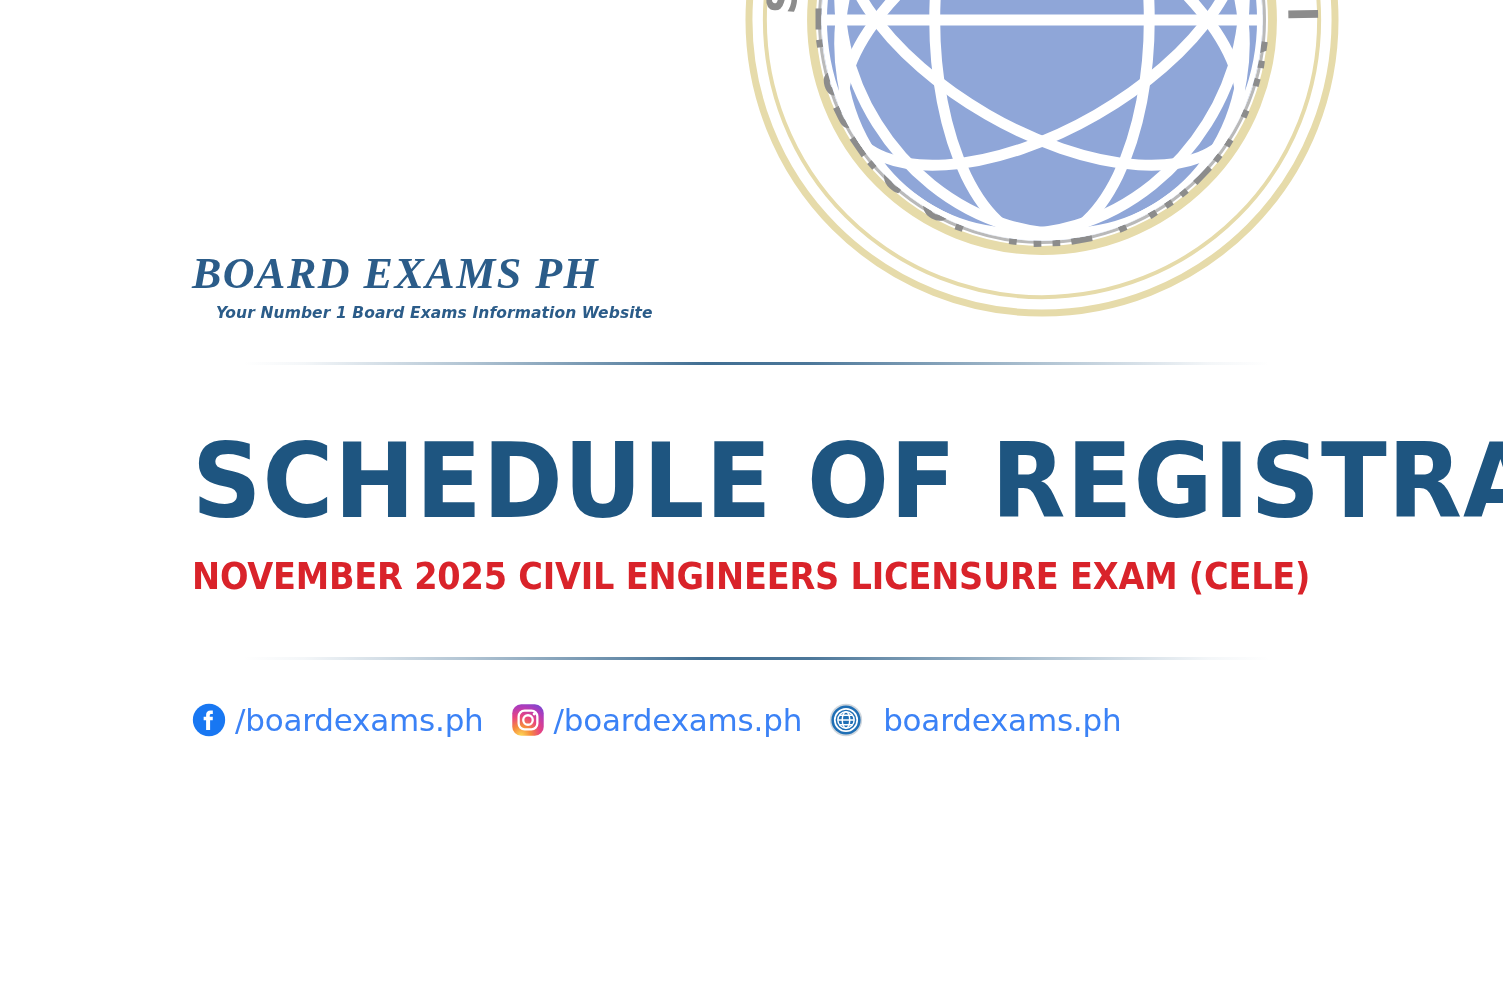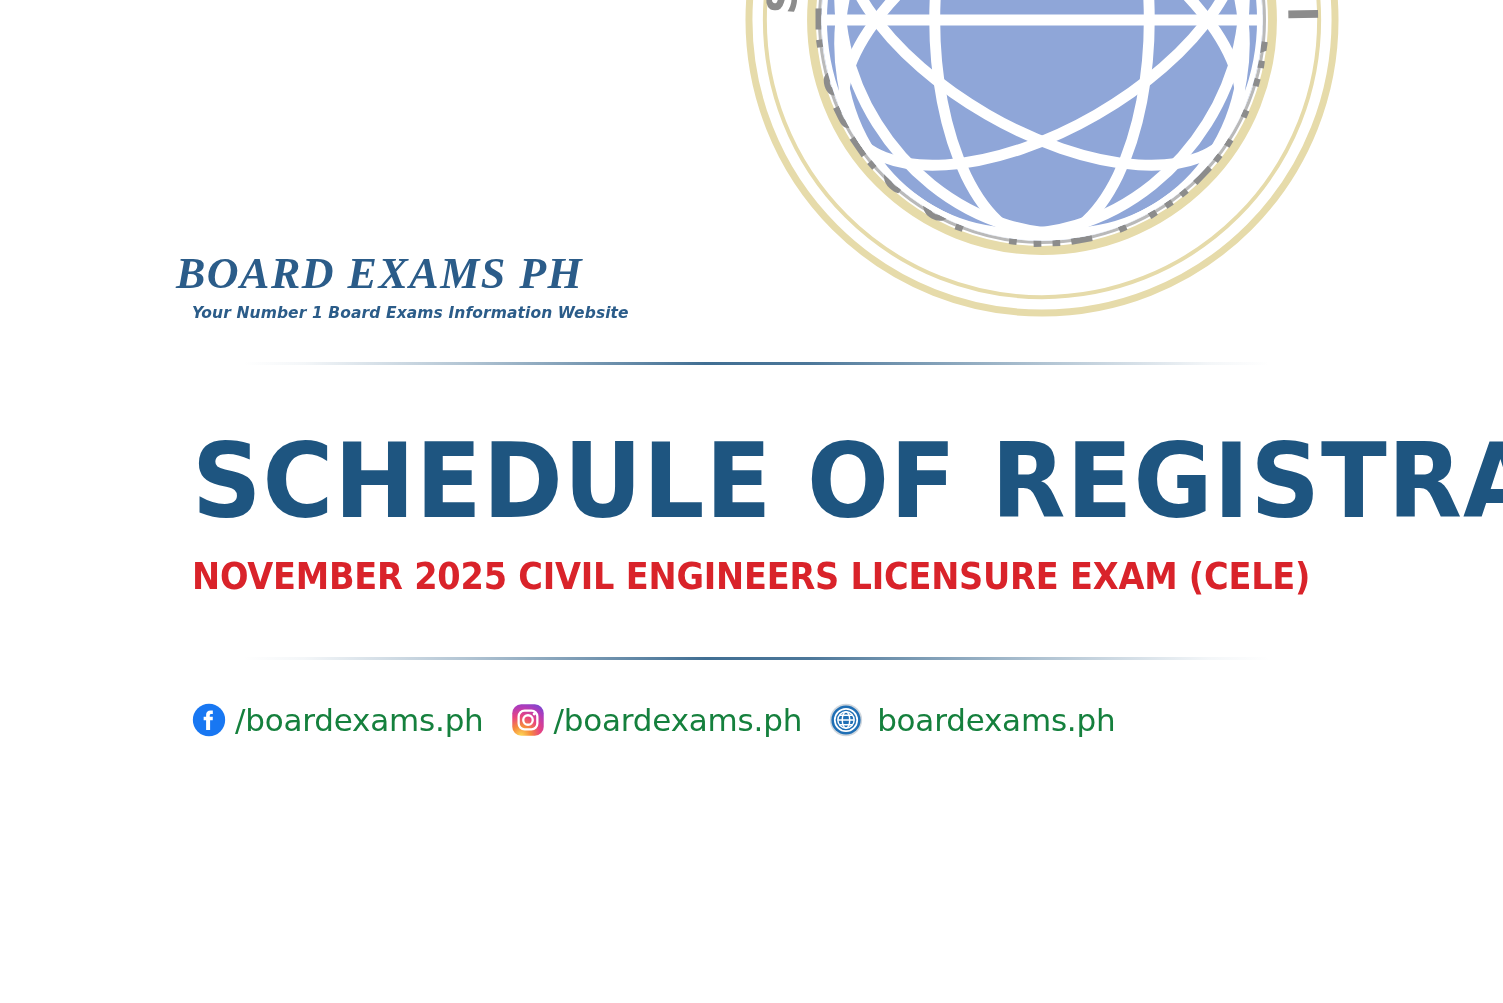--- a/index.html
+++ b/index.html
@@ -24,21 +24,21 @@
     top: -278px;
     width: 596px;
     height: 596px;
     pointer-events: none;
   }
   #seal-wrap svg { display: block; width: 100%; height: 100%; }
 
   
   #brand {
     position: absolute;
-    left: 176px;
+    left: 192px;
     top: 252px;
     width: 1140px;
   }
   #brand-title {
     font-family: "Liberation Serif", "DejaVu Serif", serif;
     font-style: italic;
     font-weight: 700;
     font-size: 44px;
     letter-spacing: 1.5px;
     color: #2b5c89;
@@ -46,21 +46,21 @@
     margin: 0;
     white-space: nowrap;
   }
   #brand-tagline {
     font-family: "DejaVu Sans", "Liberation Sans", sans-serif;
     font-style: italic;
     font-weight: 700;
     font-size: 15.5px;
     letter-spacing: 0.1px;
     color: #2b5c89;
-    margin: 8px 0 0 16px;
+    margin: 8px 0 0 24px;
     white-space: nowrap;
   }
 
   
   .divider {
     position: absolute;
     left: 243px;
     width: 1027px;
     height: 3px;
     background: linear-gradient(to right,
@@ -129,26 +129,26 @@
     height: 34px;
     flex: 0 0 auto;
     display: block;
   }
   .social-icon svg { display: block; width: 34px; height: 34px; }
   .social-handle {
     margin-left: 9px;
     font-family: "DejaVu Sans", "Liberation Sans", sans-serif;
     font-weight: 400;
     font-size: 31px;
-    color: #15803d;
+    color: #3b82f6;
     line-height: 1;
     white-space: nowrap;
     letter-spacing: -0.2px;
   }
-  .social-item.web .social-handle { margin-left: 14px; }
+  .social-item.web .social-handle { margin-left: 20px; }
 </style>
 </head>
 <body>
 
 <div id="seal-wrap">
   <svg viewBox="0 0 600 600" xmlns="http://www.w3.org/2000/svg" aria-hidden="true">
     <defs>
       <path id="arcTop" d="M 300,300 m -248,0 a 248,248 0 1 1 496,0" fill="none"></path>
       <path id="arcBottom" d="M 72,300 a 228,228 0 0 0 456,0" fill="none"></path>
       <clipPath id="globeClip">

